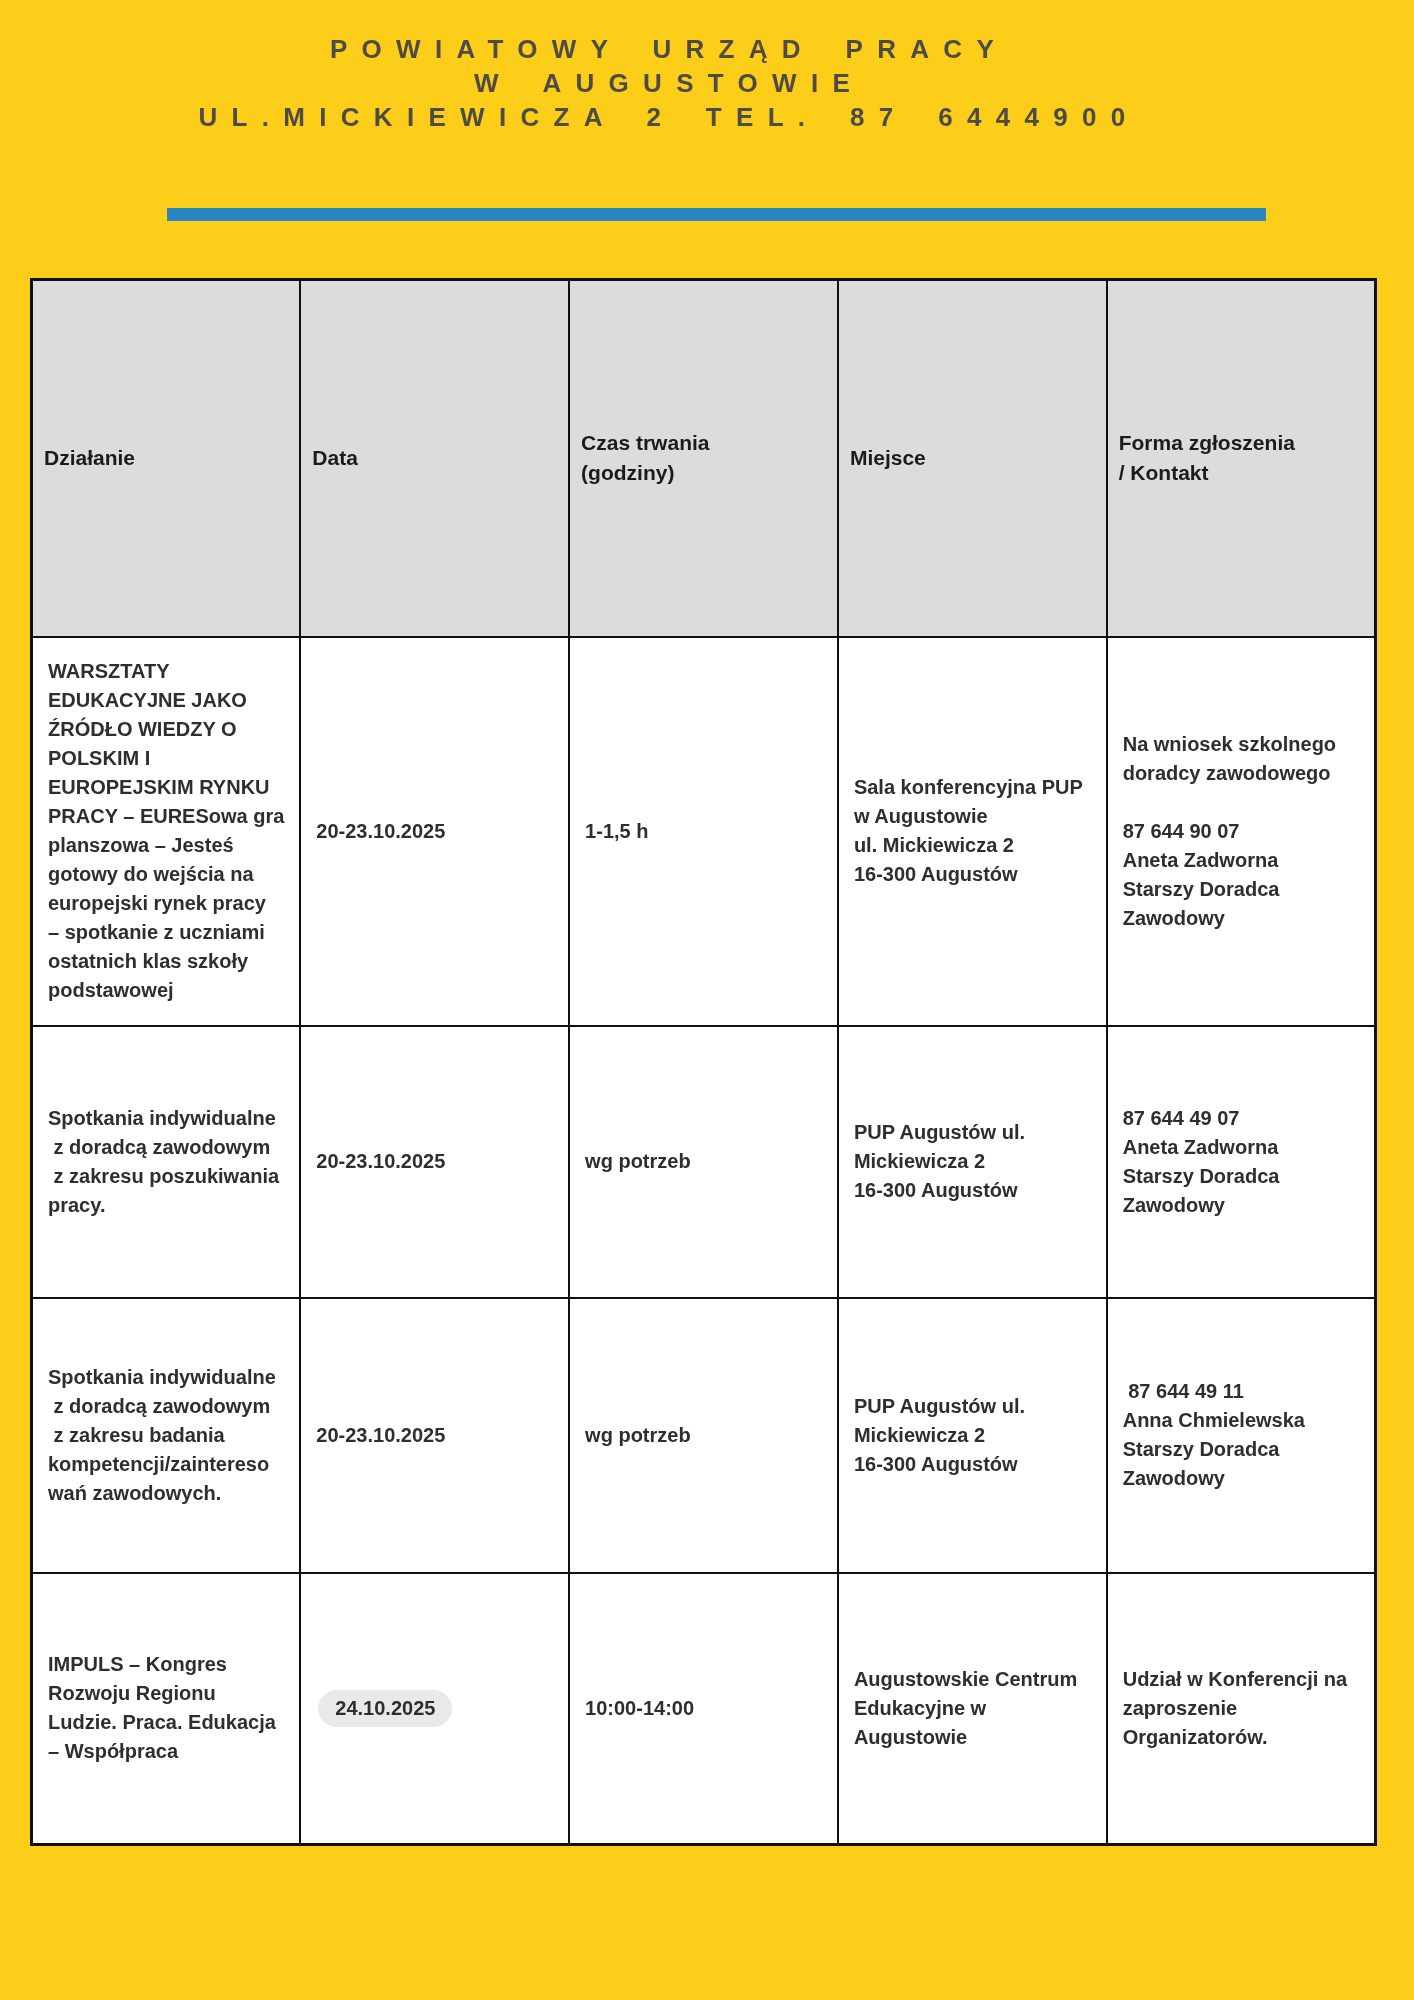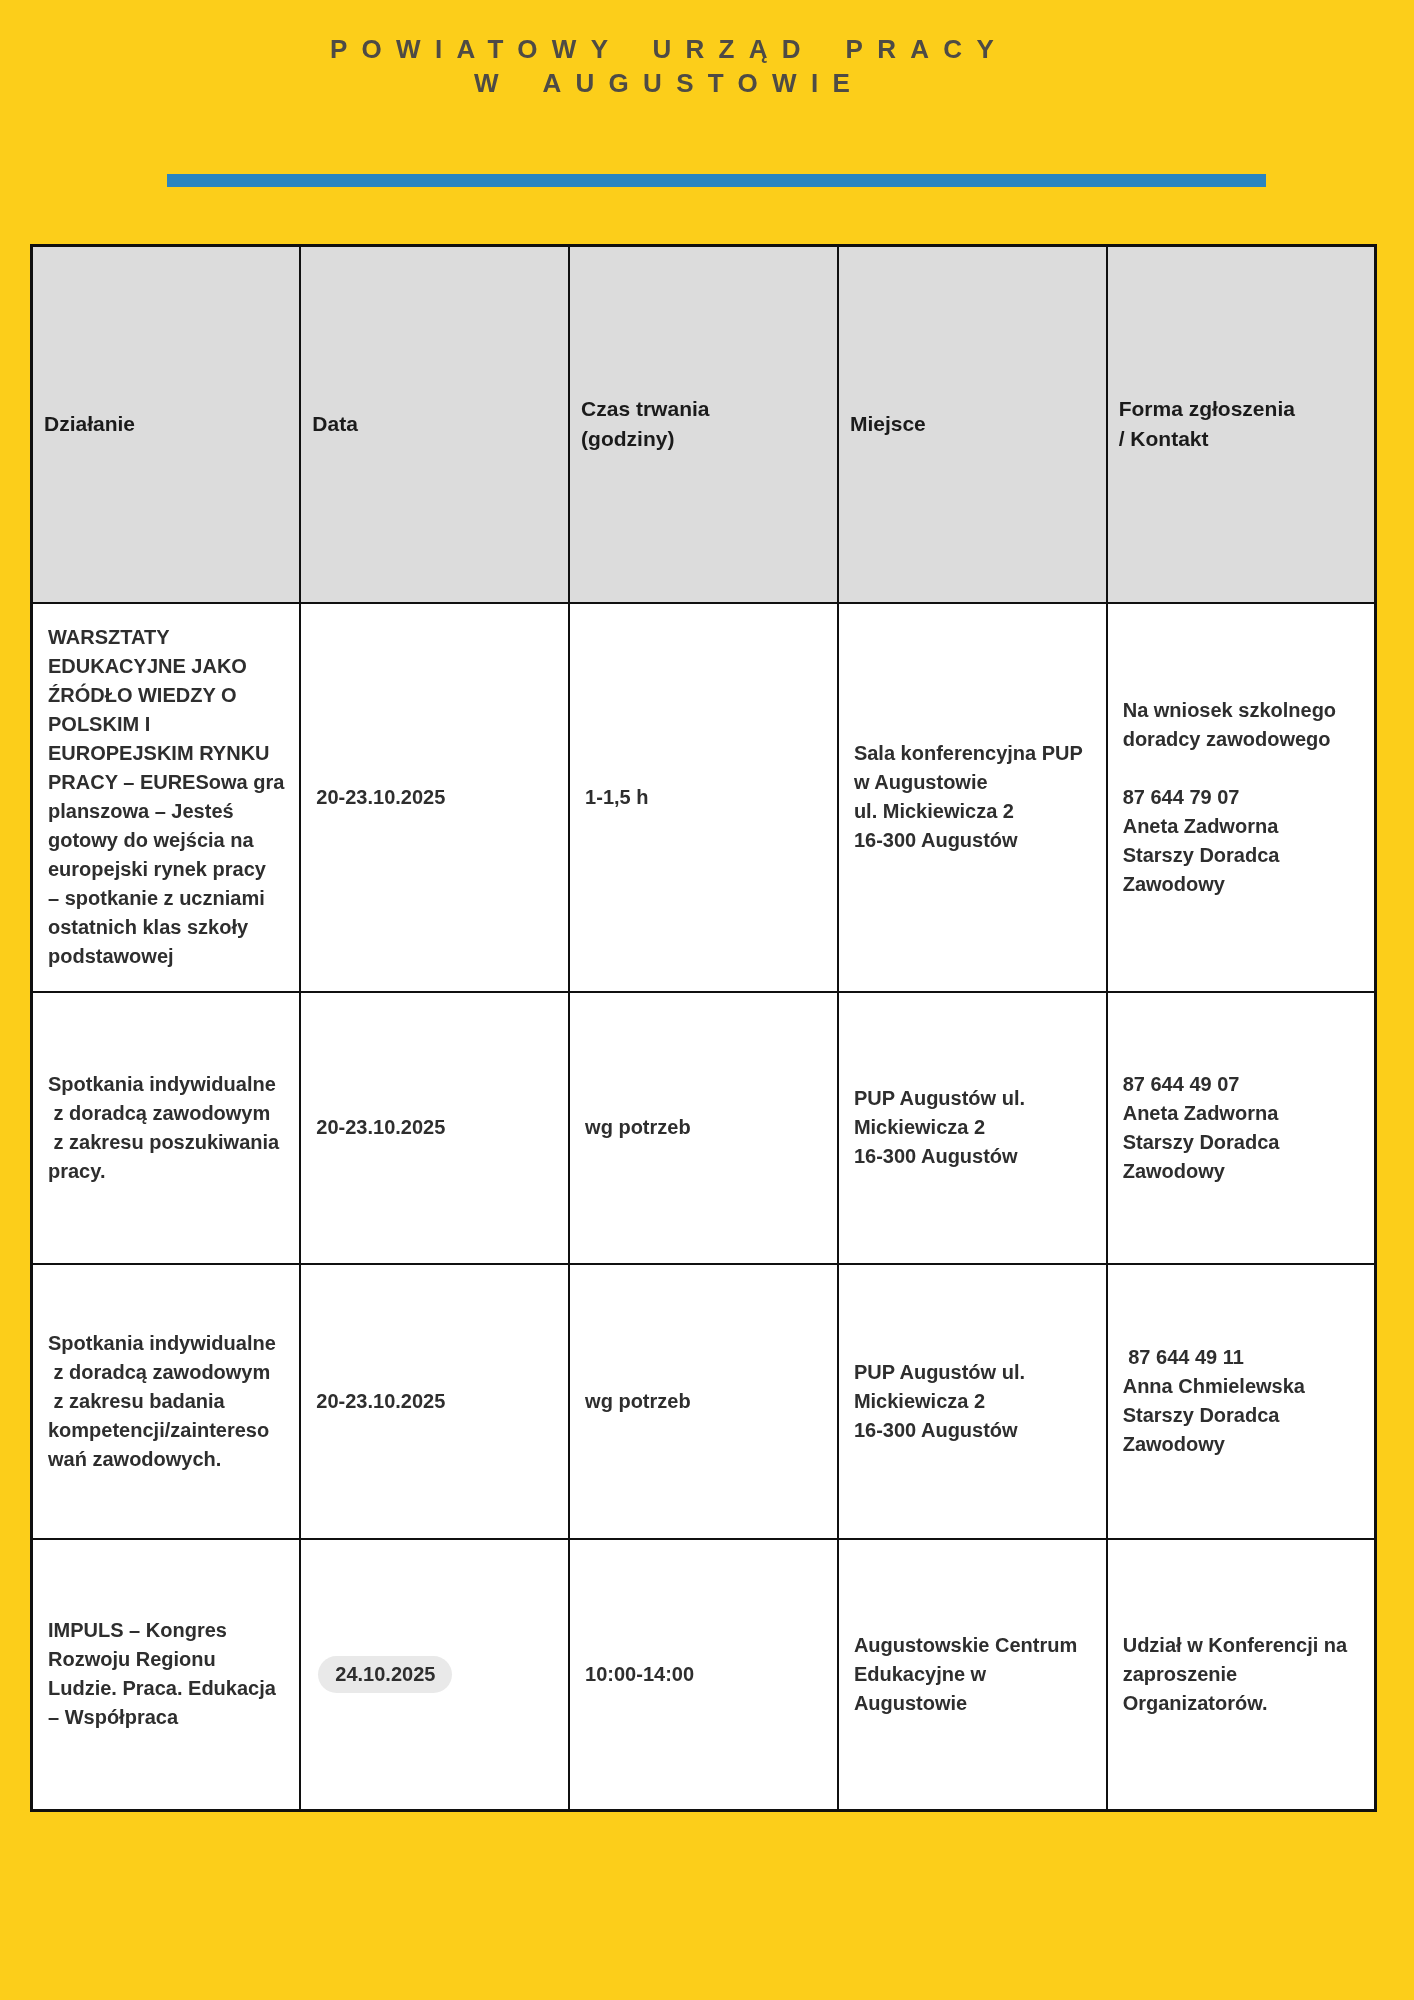--- a/index.html
+++ b/index.html
@@ -94,20 +94,21 @@
   }
 </style>
 </head>
 <body>
 
 <div class="page">
 
   <header class="masthead">
     <div class="masthead-line">POWIATOWY URZĄD PRACY</div>
     <div class="masthead-line">W AUGUSTOWIE</div>
+    <div class="masthead-line">UL.MICKIEWICZA 2 TEL. 87 6444900</div>
   </header>
 
   <div class="divider"></div>
 
   <table class="schedule">
     <colgroup>
       <col>
         <col>
         <col>
         <col>
@@ -140,21 +141,21 @@
 podstawowej</td>
           <td>20-23.10.2025</td>
           <td>1-1,5 h</td>
           <td>Sala konferencyjna PUP
 w Augustowie
 ul. Mickiewicza 2
 16-300 Augustów</td>
           <td>Na wniosek szkolnego
 doradcy zawodowego
 
-87 644 79 07
+87 644 90 07
 Aneta Zadworna
 Starszy Doradca
 Zawodowy</td>
         </tr>
         <tr class="row-1">
           <td>Spotkania indywidualne
  z doradcą zawodowym
  z zakresu poszukiwania
 pracy.</td>
           <td>20-23.10.2025</td>

